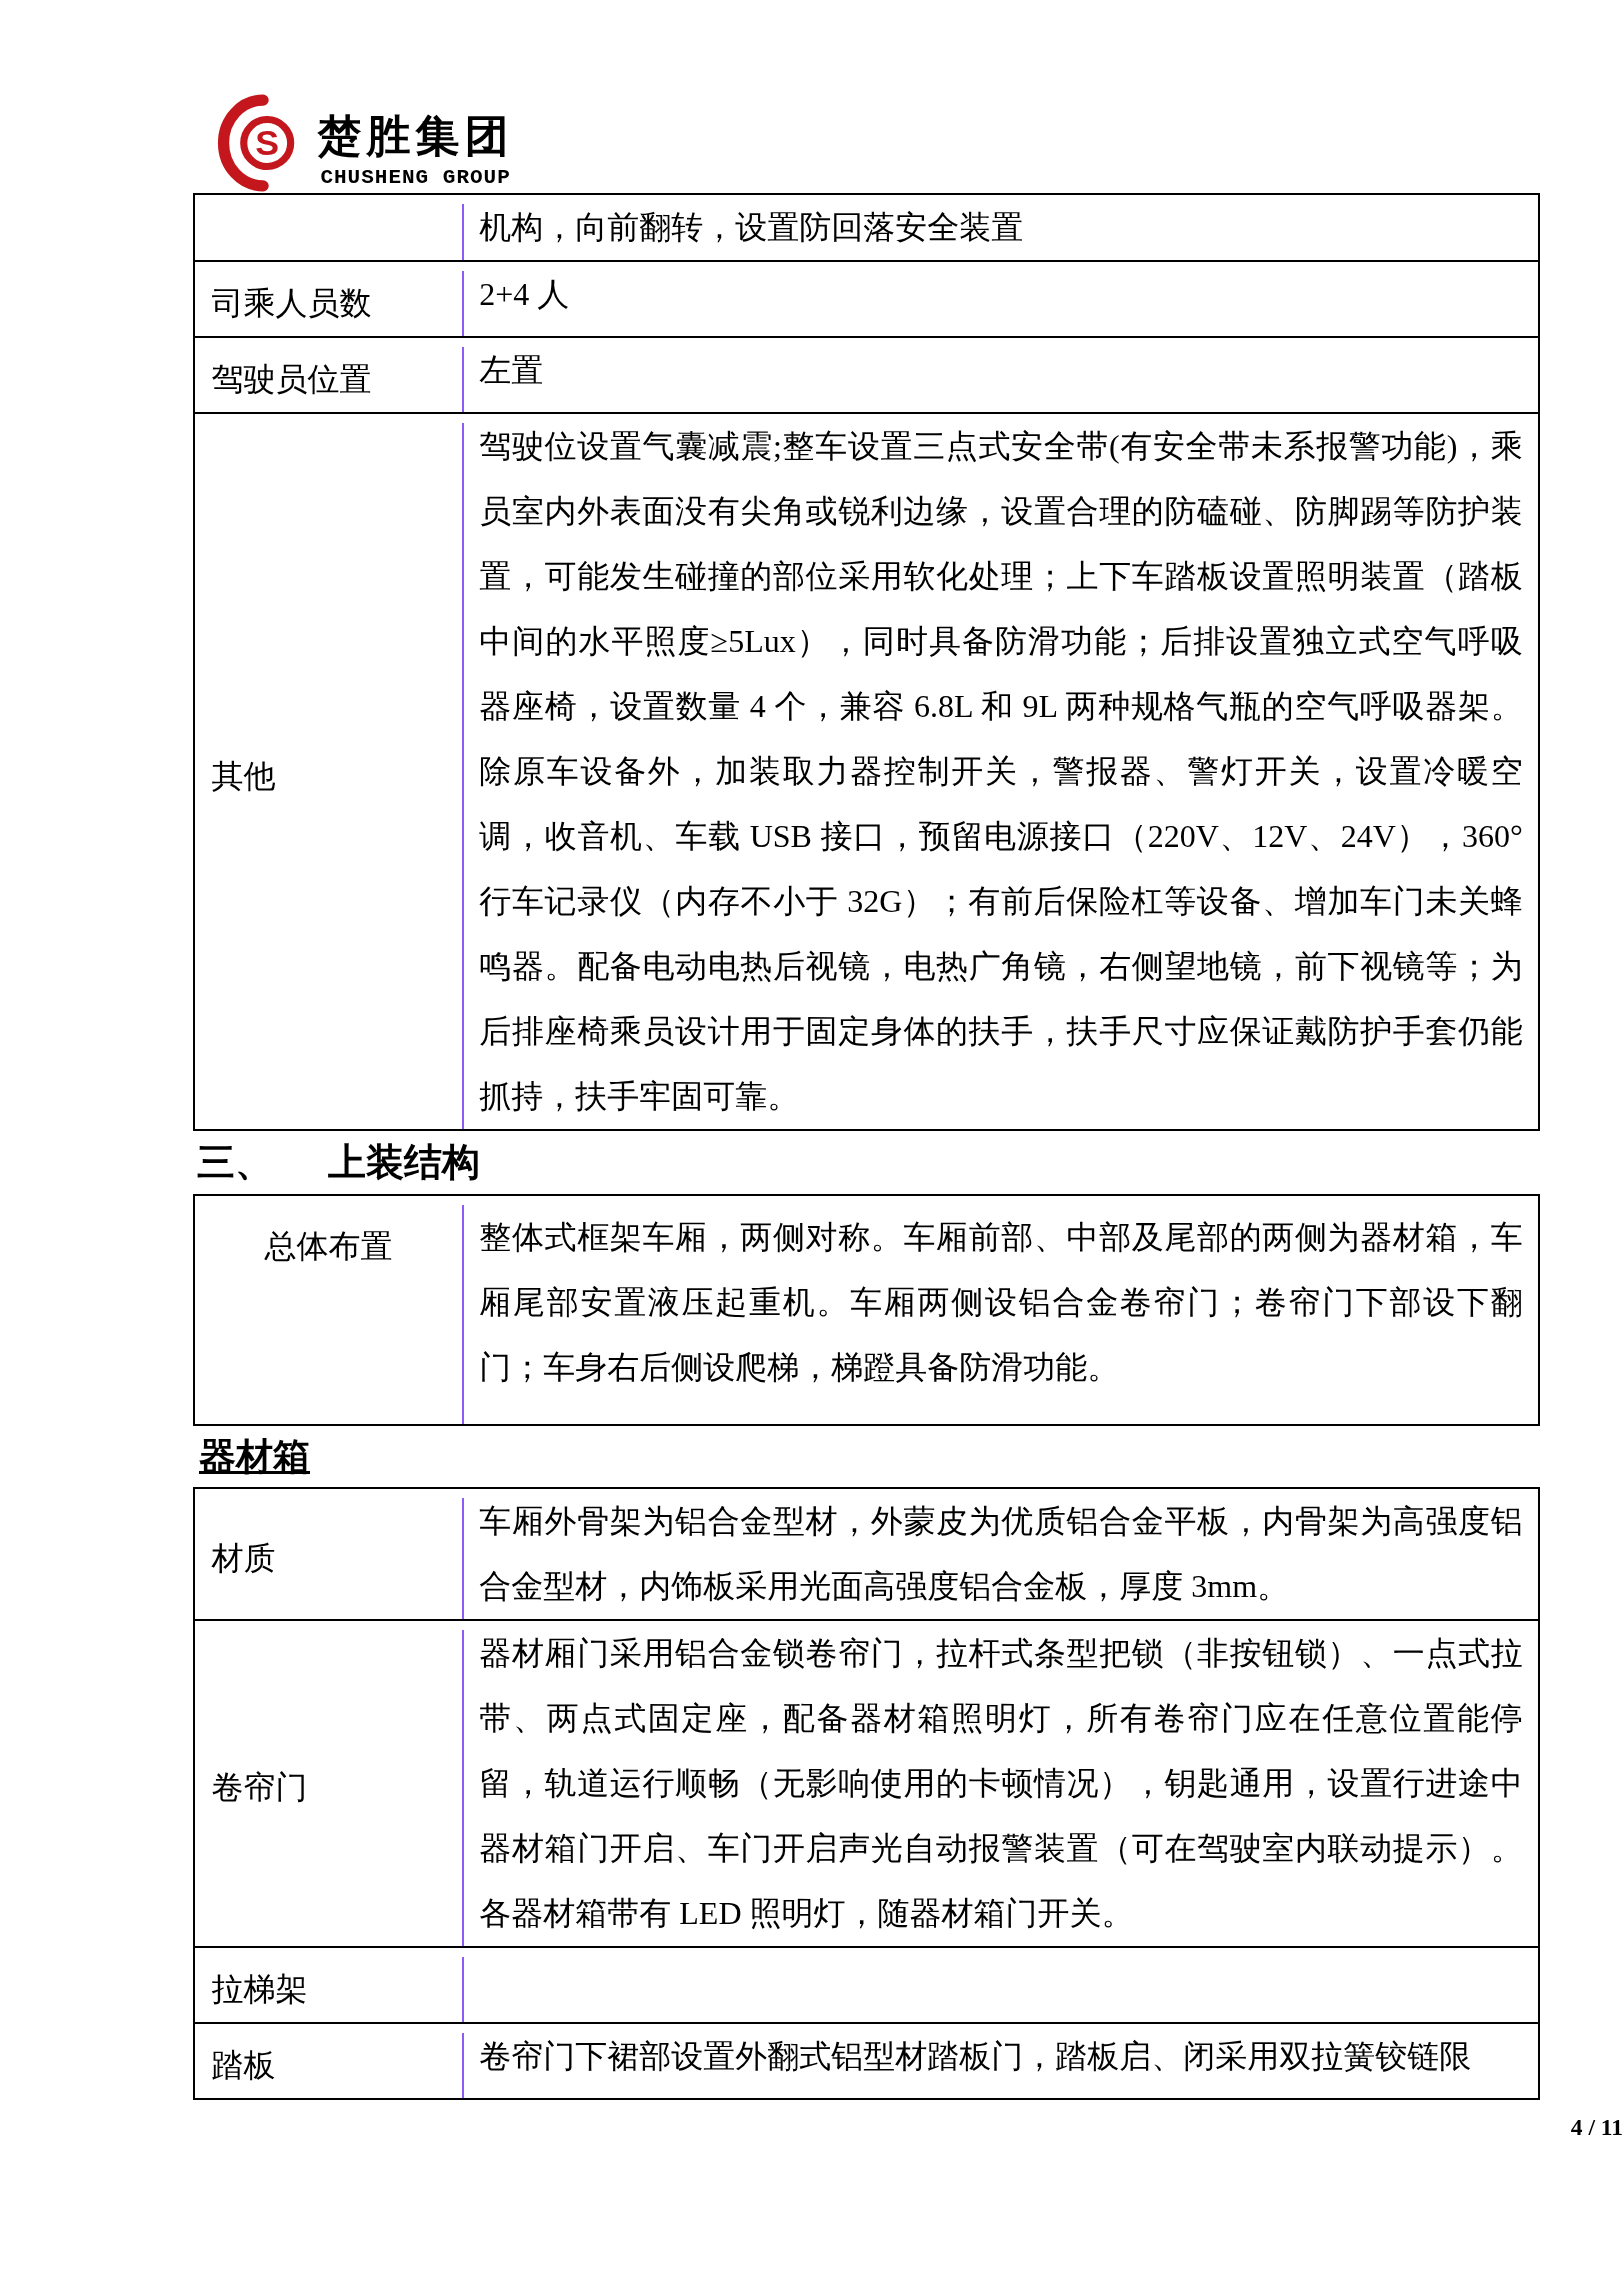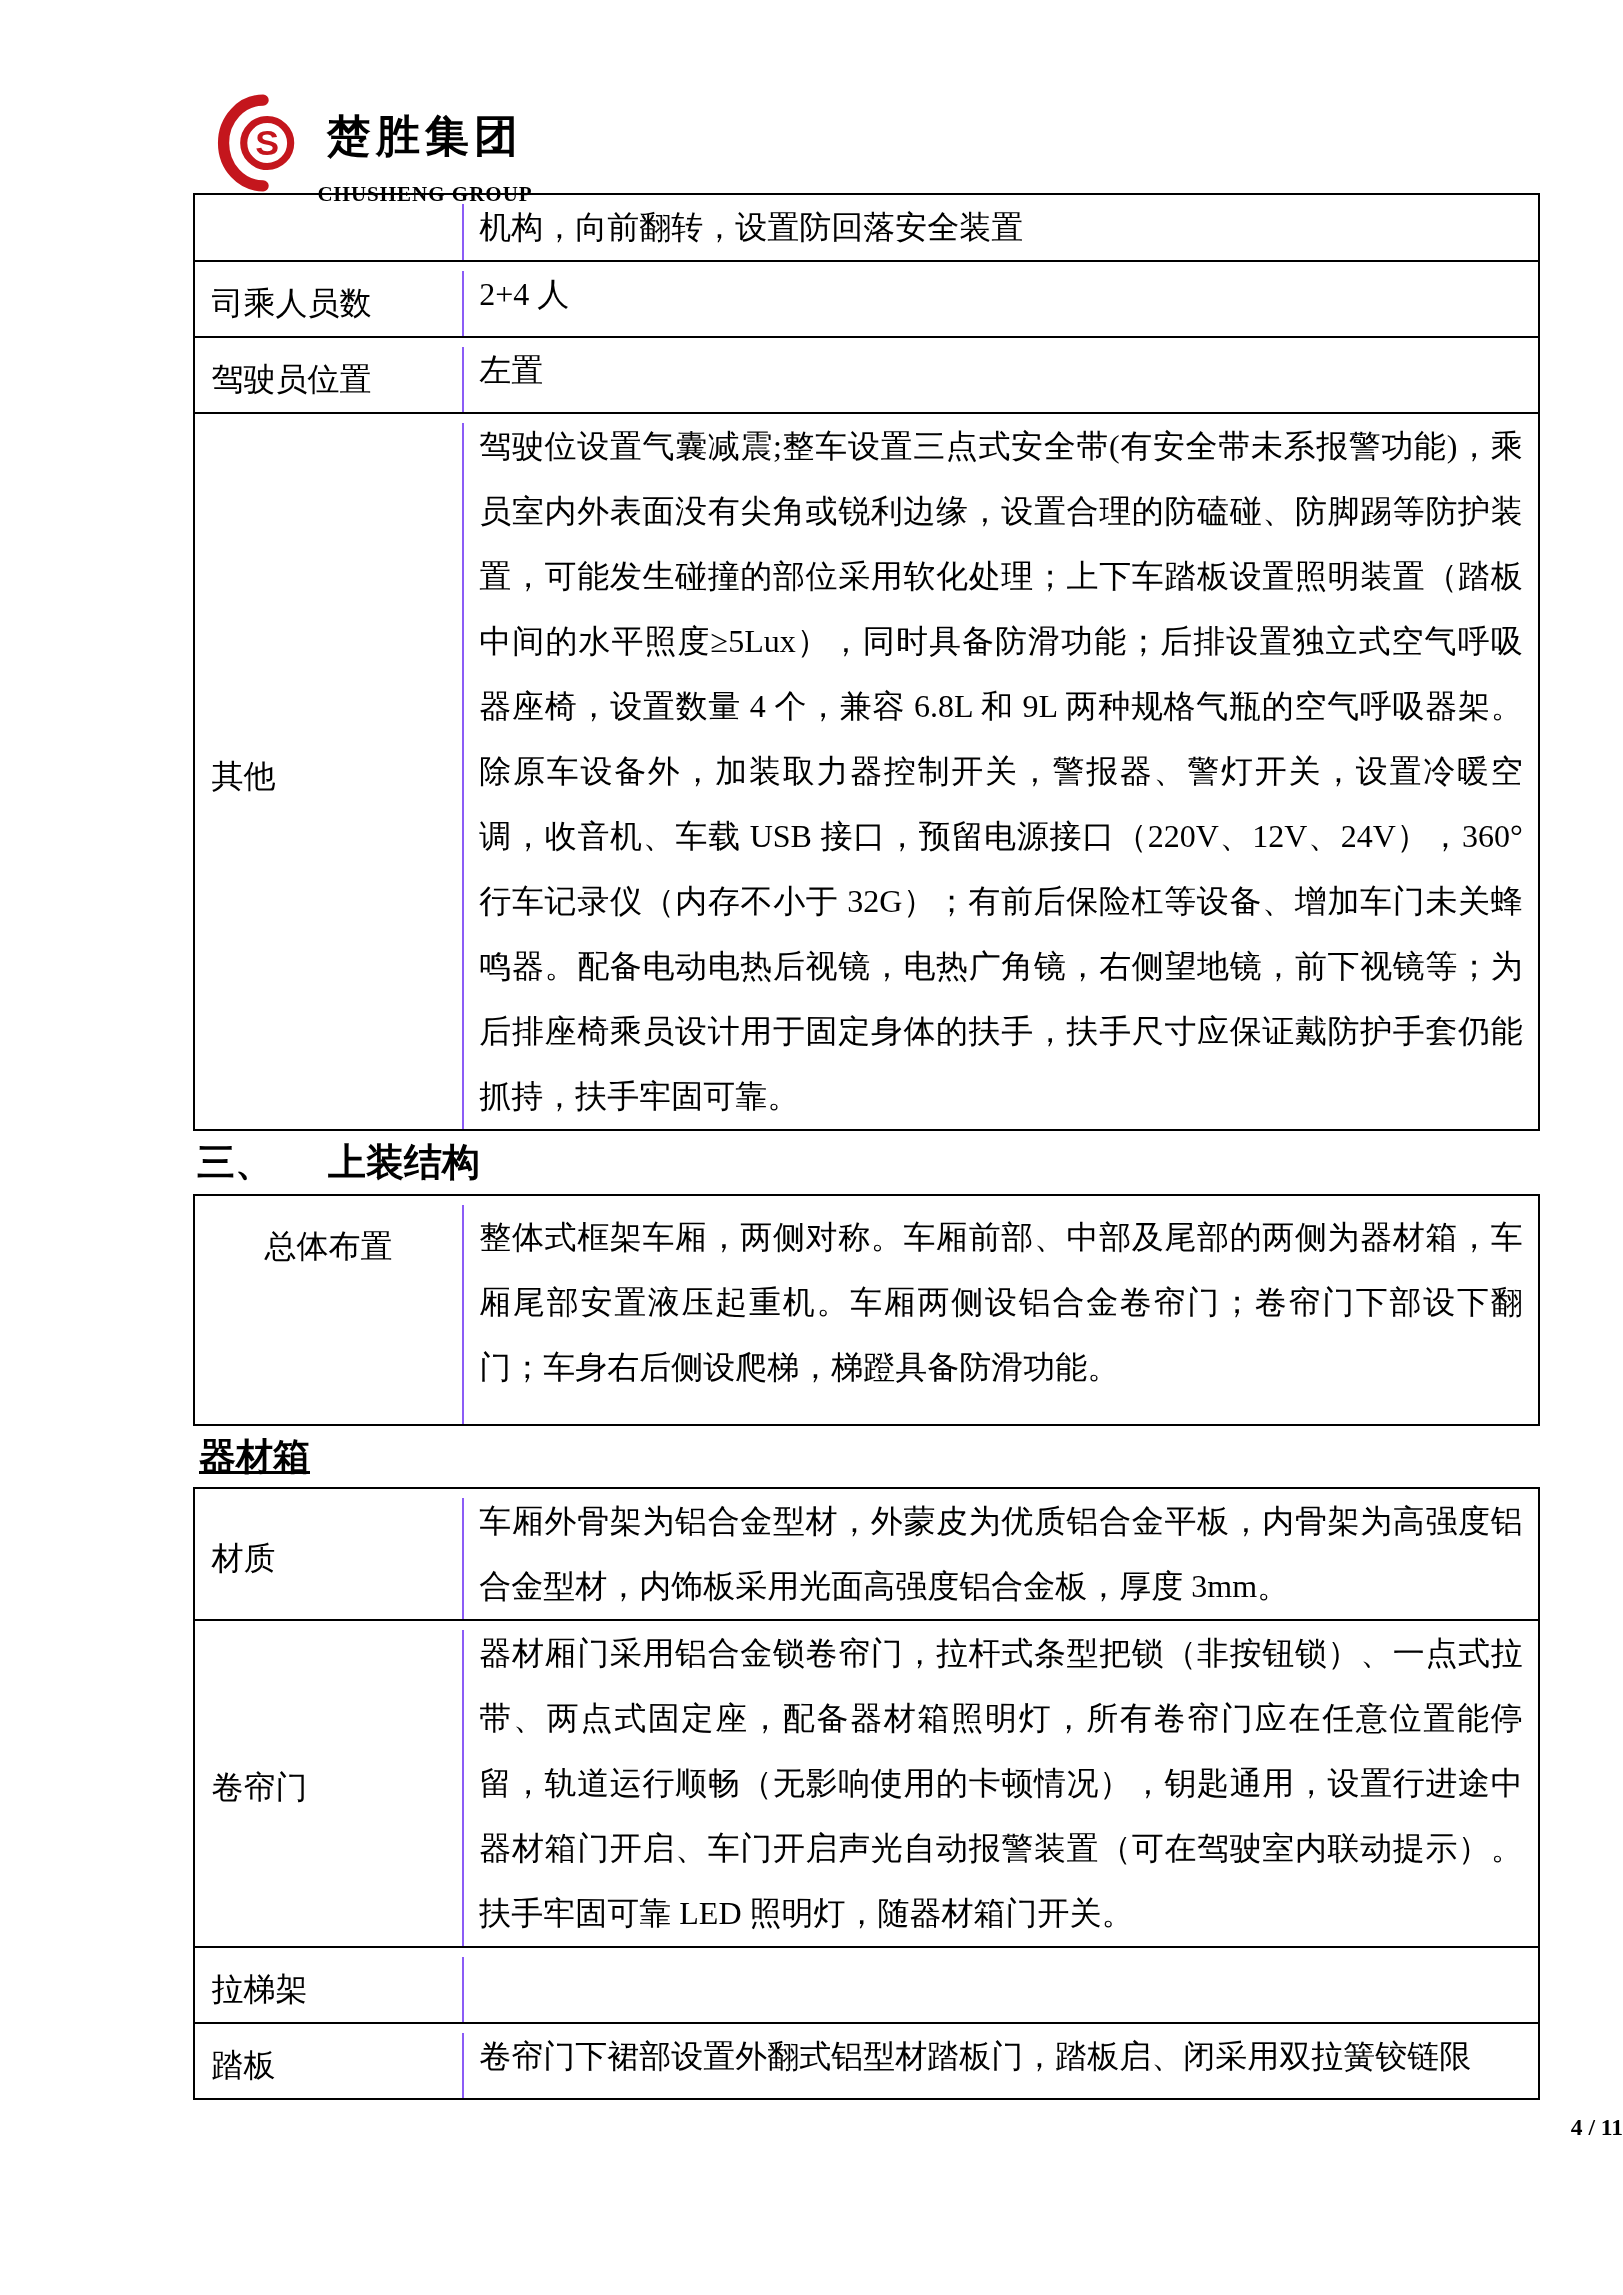--- a/index.html
+++ b/index.html
@@ -22,22 +22,22 @@
     height:100px;
     box-sizing:content-box;
   }
   .logo-icon{width:86px;height:100px;flex:0 0 86px;}
   .logo-text{display:flex;flex-direction:column;justify-content:flex-start;padding-top:20.4px;align-items:center;}
   .logo-cn{
     font-size:44px;font-weight:bold;letter-spacing:5.1px;line-height:1.05;
     font-family:"Liberation Sans","DejaVu Sans",sans-serif;
   }
   .logo-en{
-    font-size:21px;font-weight:bold;letter-spacing:1px;margin-top:22px;
-    font-family:Liberation Serif, serif;
+    font-size:21px;font-weight:bold;letter-spacing:1px;margin-top:6px;
+    font-family:Liberation Mono, monospace;
   }
   
   .tbl{
     margin-left:193px;
     width:1347px;
     border:2.6px solid #000;
     box-sizing:border-box;
     font-size:32px;
     line-height:65px;
   }
@@ -136,21 +136,21 @@
 
   <h3 class="box-heading">器材箱</h3>
 
   <section class="tbl">
     <div class="row">
       <div class="lbl">材质</div>
       <div class="val">车厢外骨架为铝合金型材，外蒙皮为优质铝合金平板，内骨架为高强度铝合金型材，内饰板采用光面高强度铝合金板，厚度 3mm。</div>
     </div>
     <div class="row">
       <div class="lbl">卷帘门</div>
-      <div class="val">器材厢门采用铝合金锁卷帘门，拉杆式条型把锁（非按钮锁）、一点式拉带、两点式固定座，配备器材箱照明灯，所有卷帘门应在任意位置能停留，轨道运行顺畅（无影响使用的卡顿情况），钥匙通用，设置行进途中器材箱门开启、车门开启声光自动报警装置（可在驾驶室内联动提示）。扶手牢固可靠 LED 照明灯，随器材箱门开关。</div>
+      <div class="val">器材厢门采用铝合金锁卷帘门，拉杆式条型把锁（非按钮锁）、一点式拉带、两点式固定座，配备器材箱照明灯，所有卷帘门应在任意位置能停留，轨道运行顺畅（无影响使用的卡顿情况），钥匙通用，设置行进途中器材箱门开启、车门开启声光自动报警装置（可在驾驶室内联动提示）。各器材箱带有 LED 照明灯，随器材箱门开关。</div>
     </div>
     <div class="row">
       <div class="lbl">拉梯架</div>
     </div>
     <div class="row">
       <div class="lbl">踏板</div>
       <div class="val">卷帘门下裙部设置外翻式铝型材踏板门，踏板启、闭采用双拉簧铰链限</div>
     </div>
   </section>
 

